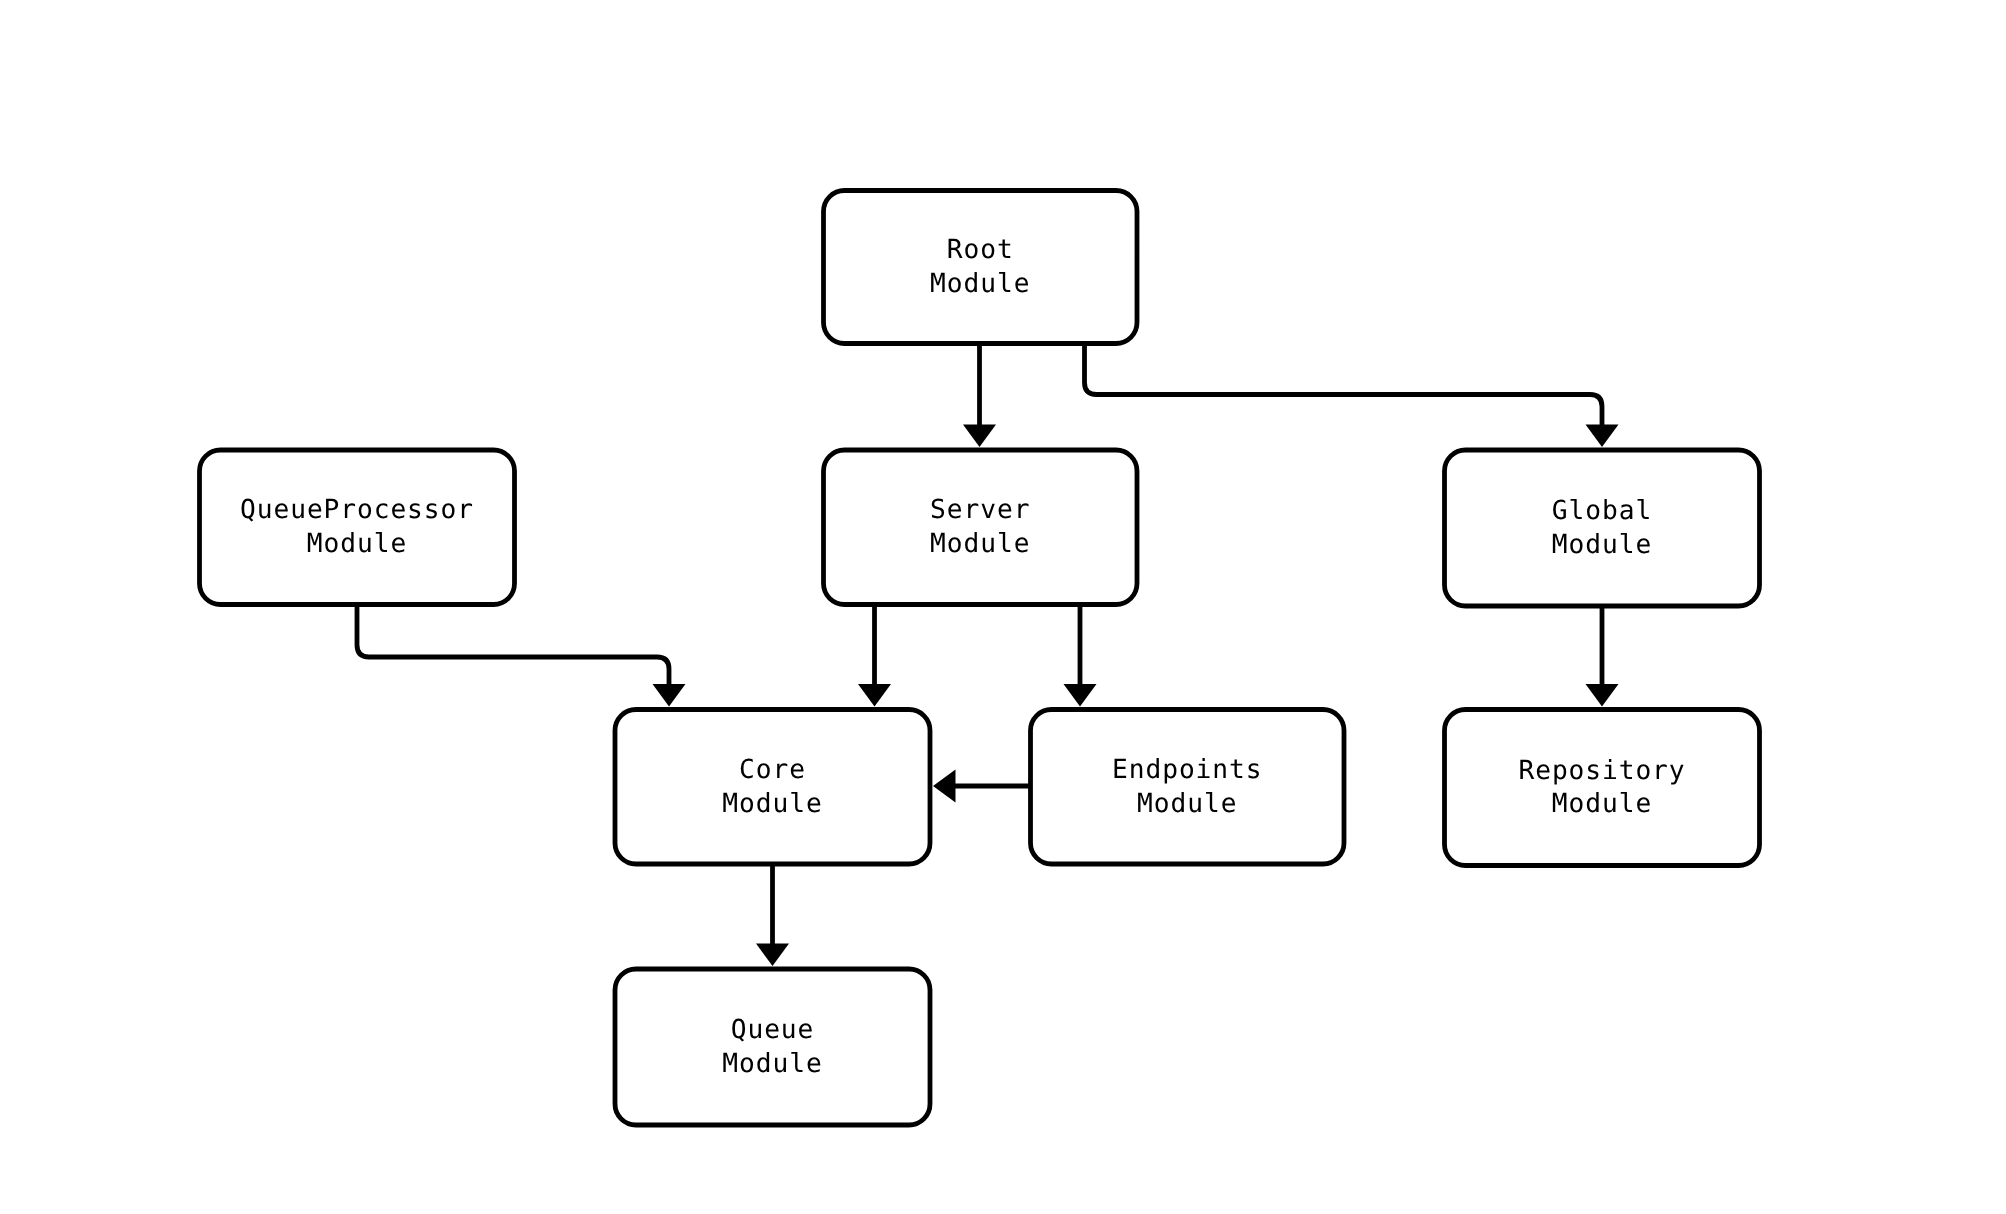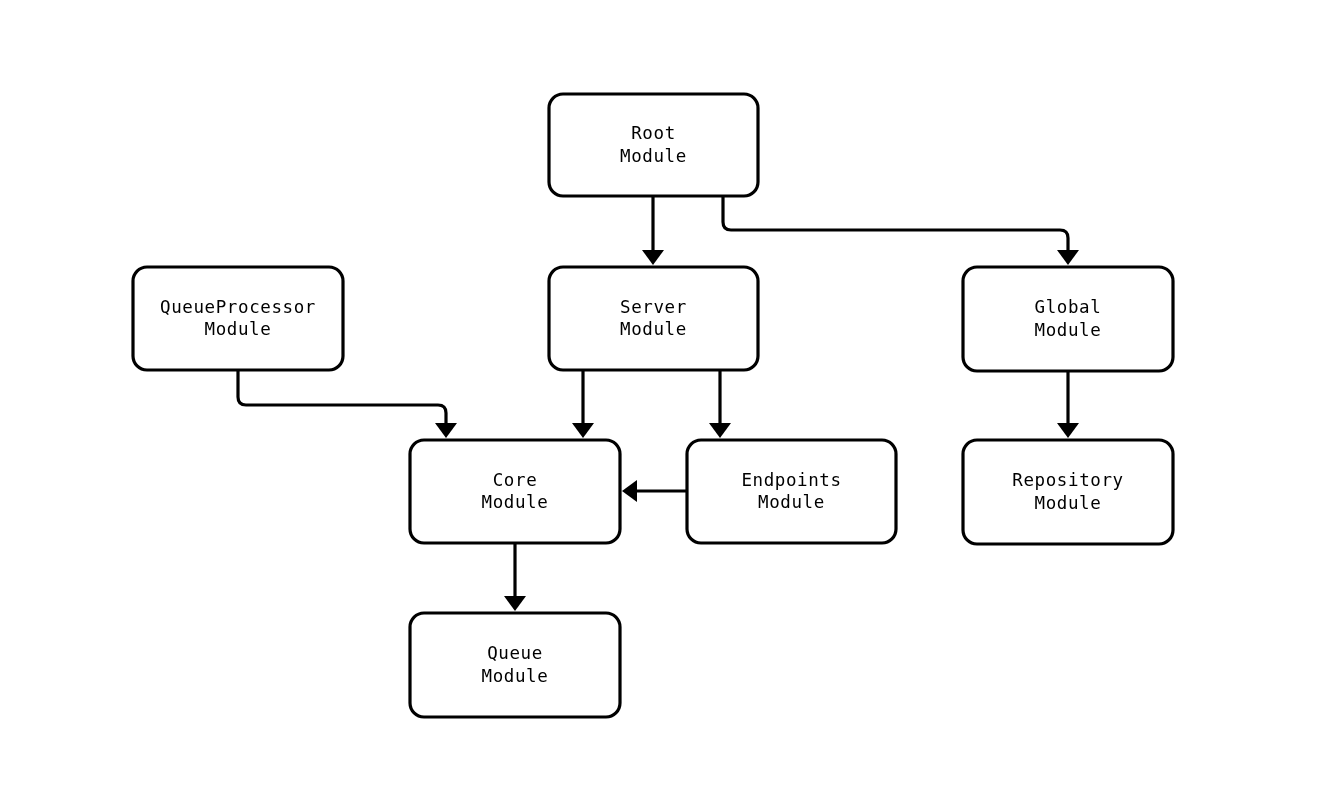--- a/index.html
+++ b/index.html
@@ -12,20 +12,21 @@
     width: 1337px;
     height: 809px;
     font-family: "DejaVu Sans Mono", "Liberation Mono", monospace;
     overflow: hidden;
   }
   #diagram-root {
     position: relative;
     width: 1337px;
     height: 692px;
     background: #ffffff;
+    margin-top: 33px;
   }
   svg#diagram-canvas {
     display: block;
     width: 1337px;
     height: 809px;
     background: #ffffff;
   }
   .node-box {
     fill: #ffffff;
     stroke: #000000;

